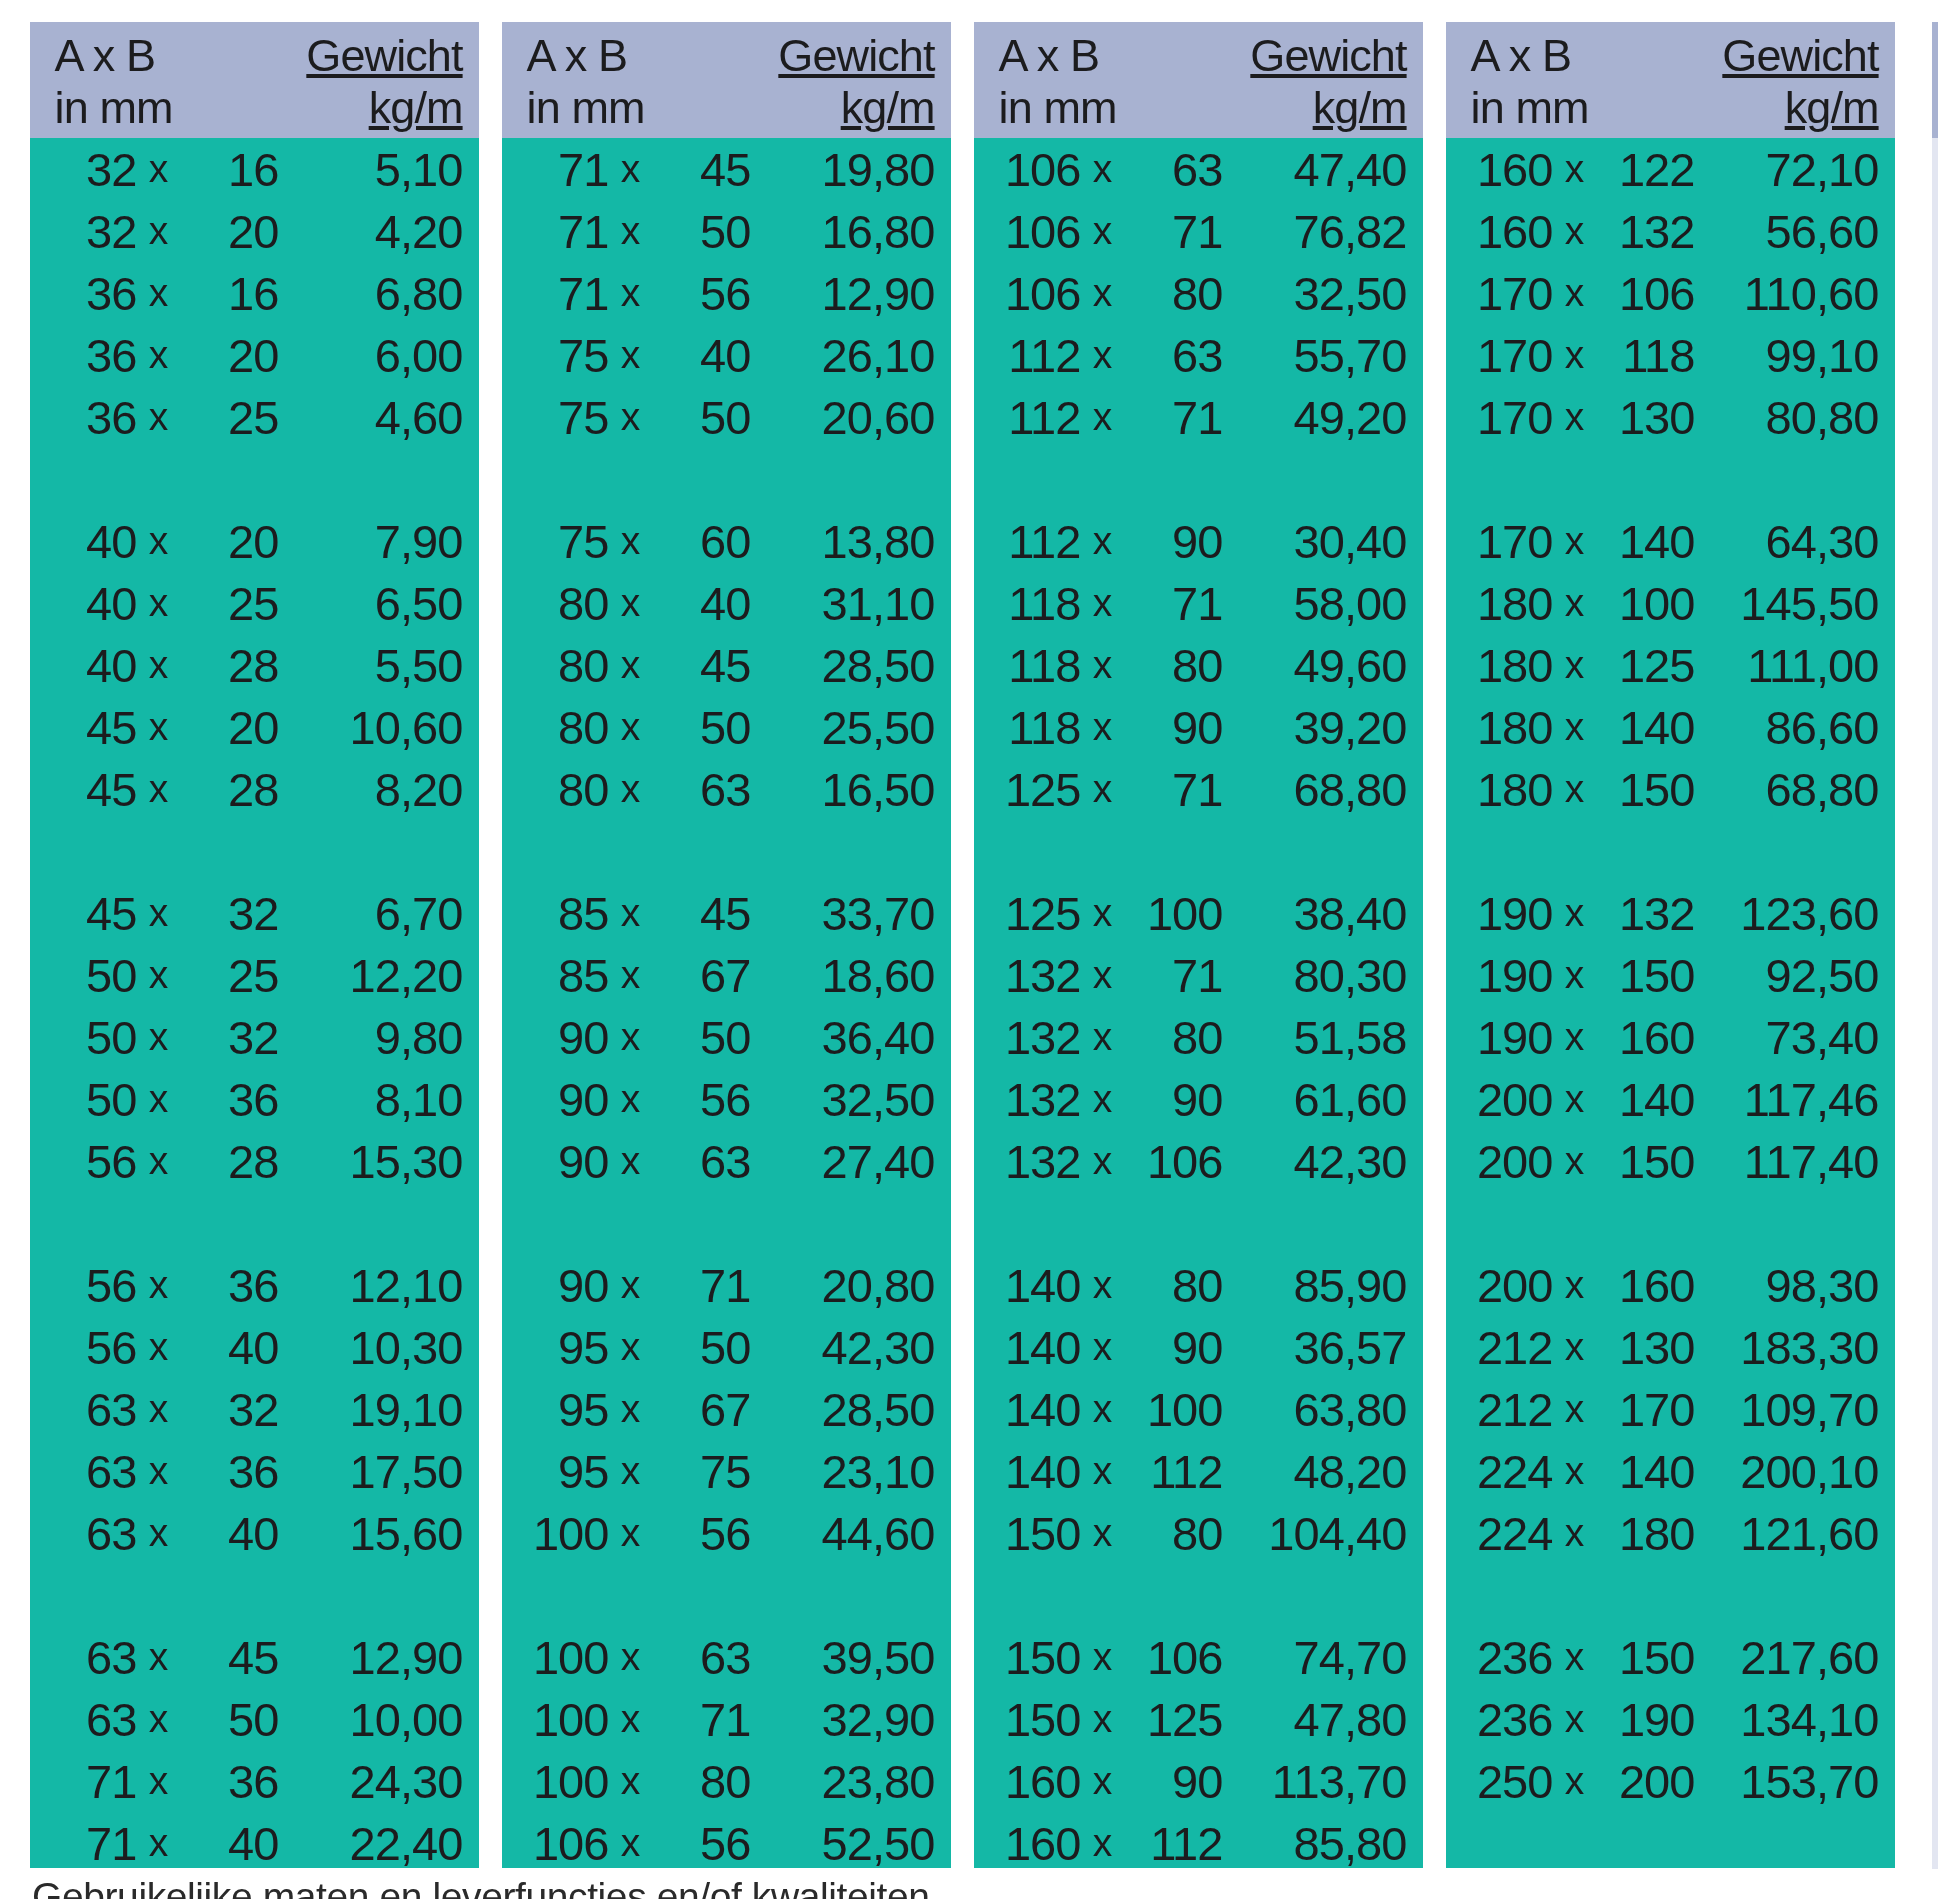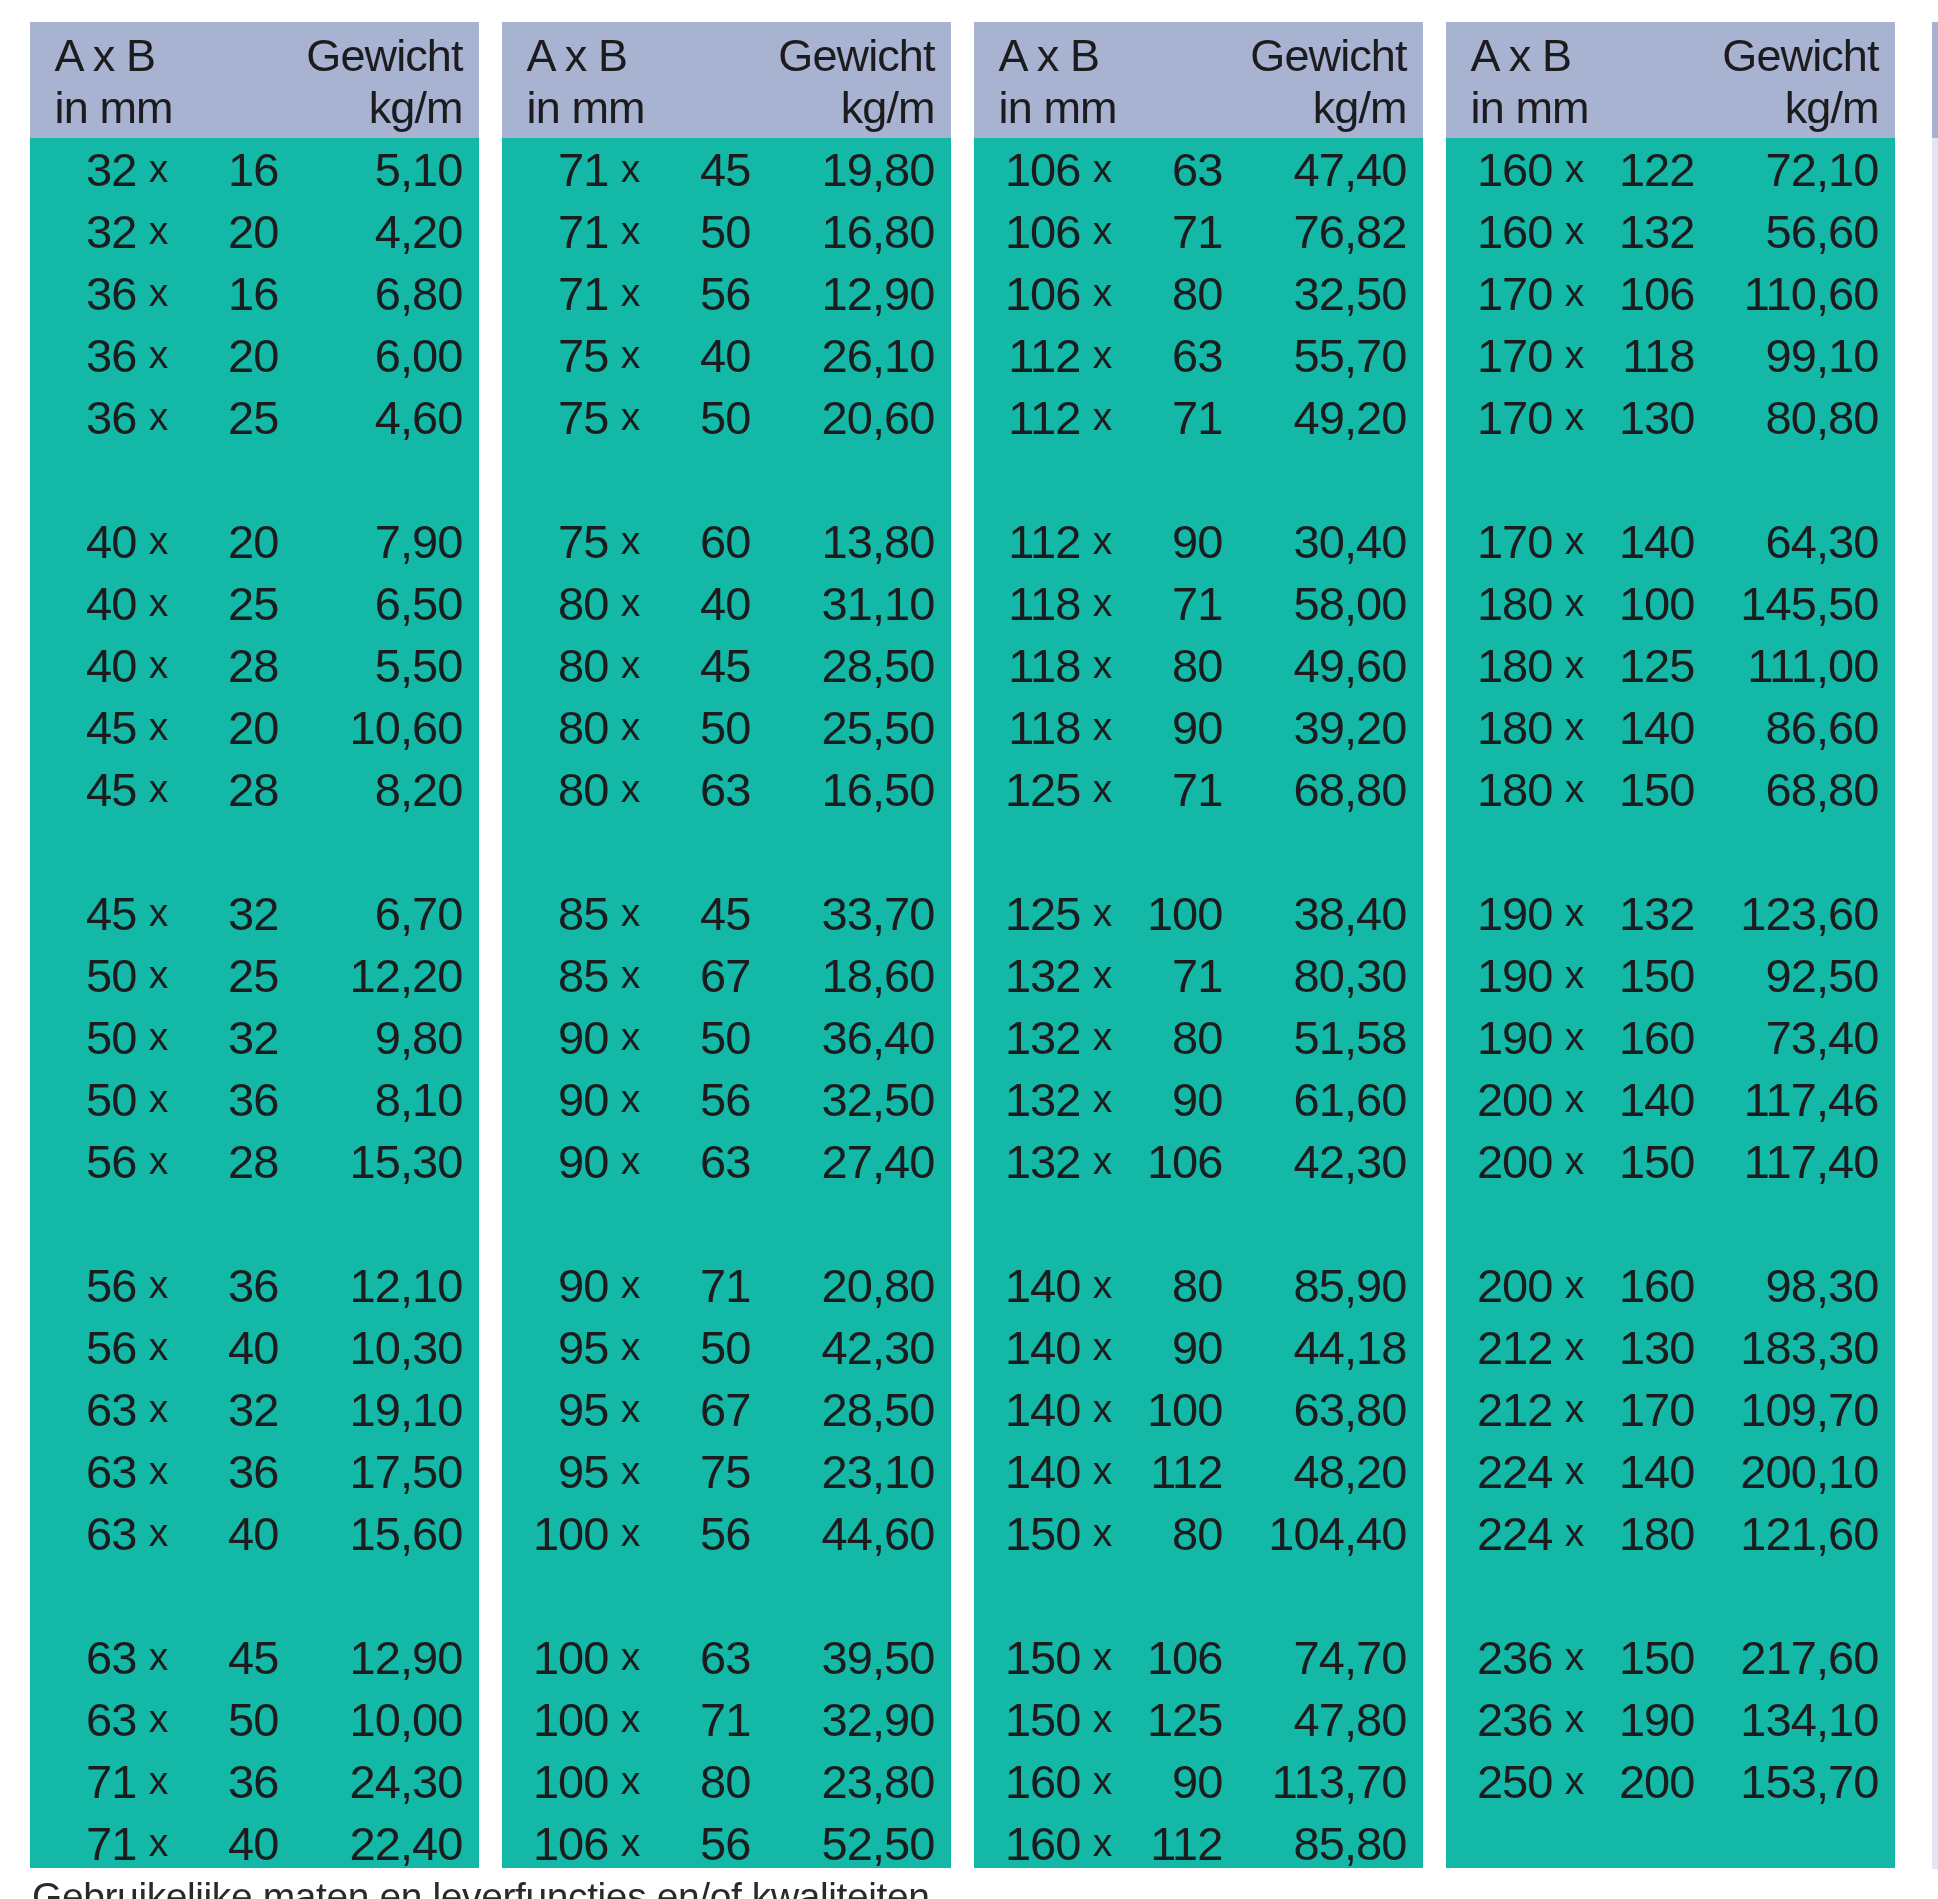--- a/index.html
+++ b/index.html
@@ -33,20 +33,21 @@
     display: flex;
     justify-content: space-between;
     padding: 7.2px 16px 0 25px;
     font-size: 45px;
     line-height: 52px;
     letter-spacing: -0.9px;
     gap: 44px;
   }
   .col-header .h-weight {
     text-align: right;
+    text-decoration: underline;
   }
   .col-body {
     height: 1730px;
     background: #14b8a6;
   }
   .row {
     height: 62px;
     box-sizing: border-box;
     display: grid;
     grid-template-columns: 82px 43px 99px 1fr;
@@ -515,21 +516,21 @@
         <div class="row">
           <div class="cell dim-a">140</div>
           <div class="cell times">x</div>
           <div class="cell dim-b">80</div>
           <div class="cell weight">85,90</div>
         </div>
         <div class="row">
           <div class="cell dim-a">140</div>
           <div class="cell times">x</div>
           <div class="cell dim-b">90</div>
-          <div class="cell weight">44,18</div>
+          <div class="cell weight">36,57</div>
         </div>
         <div class="row">
           <div class="cell dim-a">140</div>
           <div class="cell times">x</div>
           <div class="cell dim-b">100</div>
           <div class="cell weight">63,80</div>
         </div>
         <div class="row">
           <div class="cell dim-a">140</div>
           <div class="cell times">x</div>

